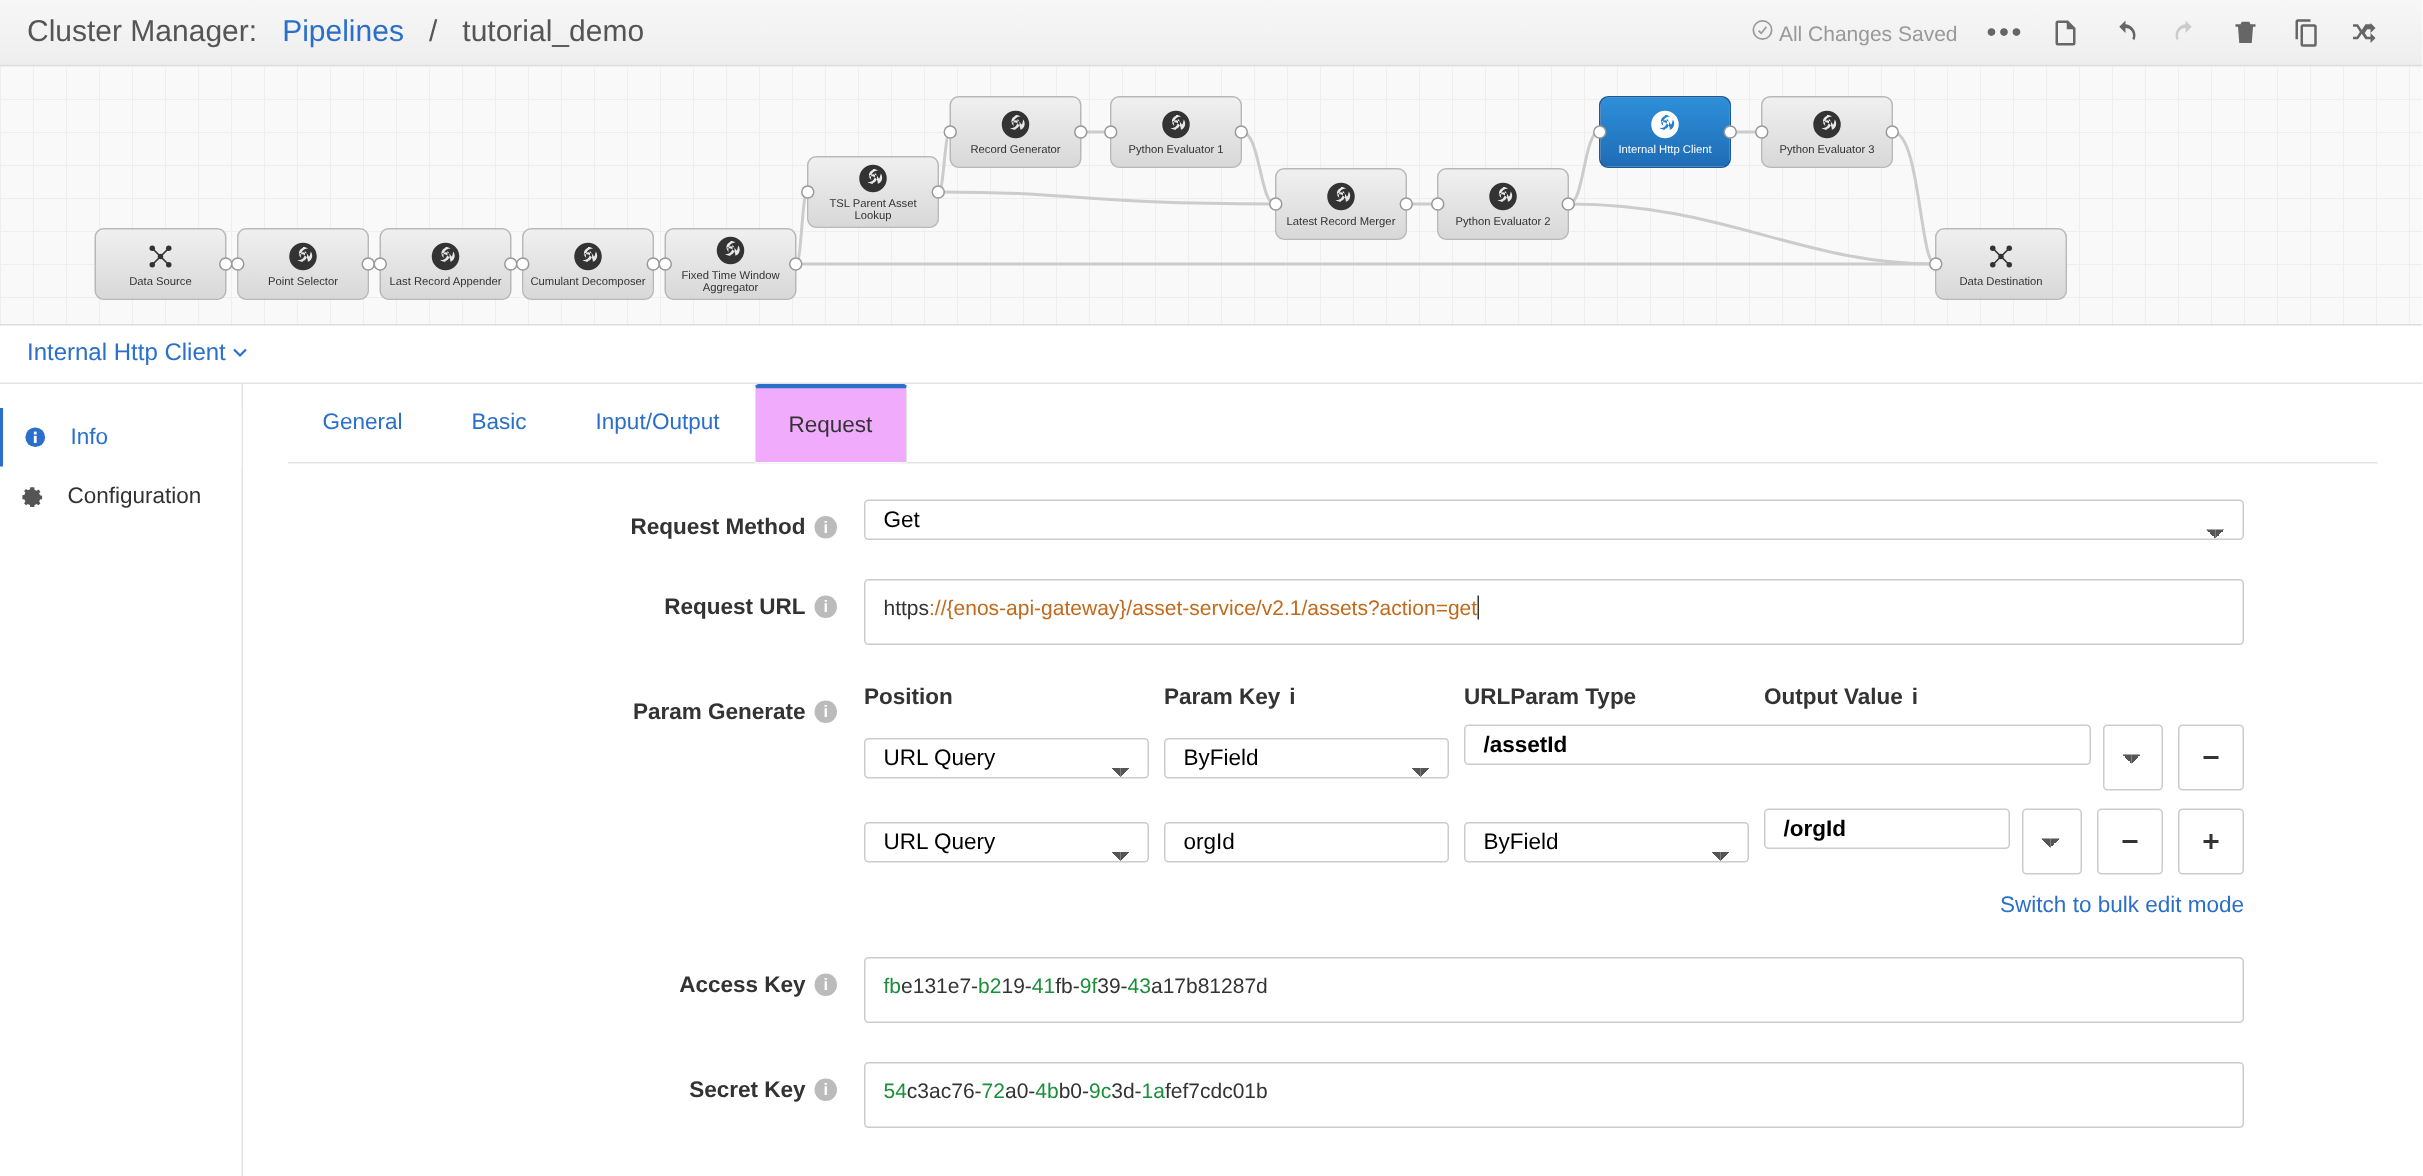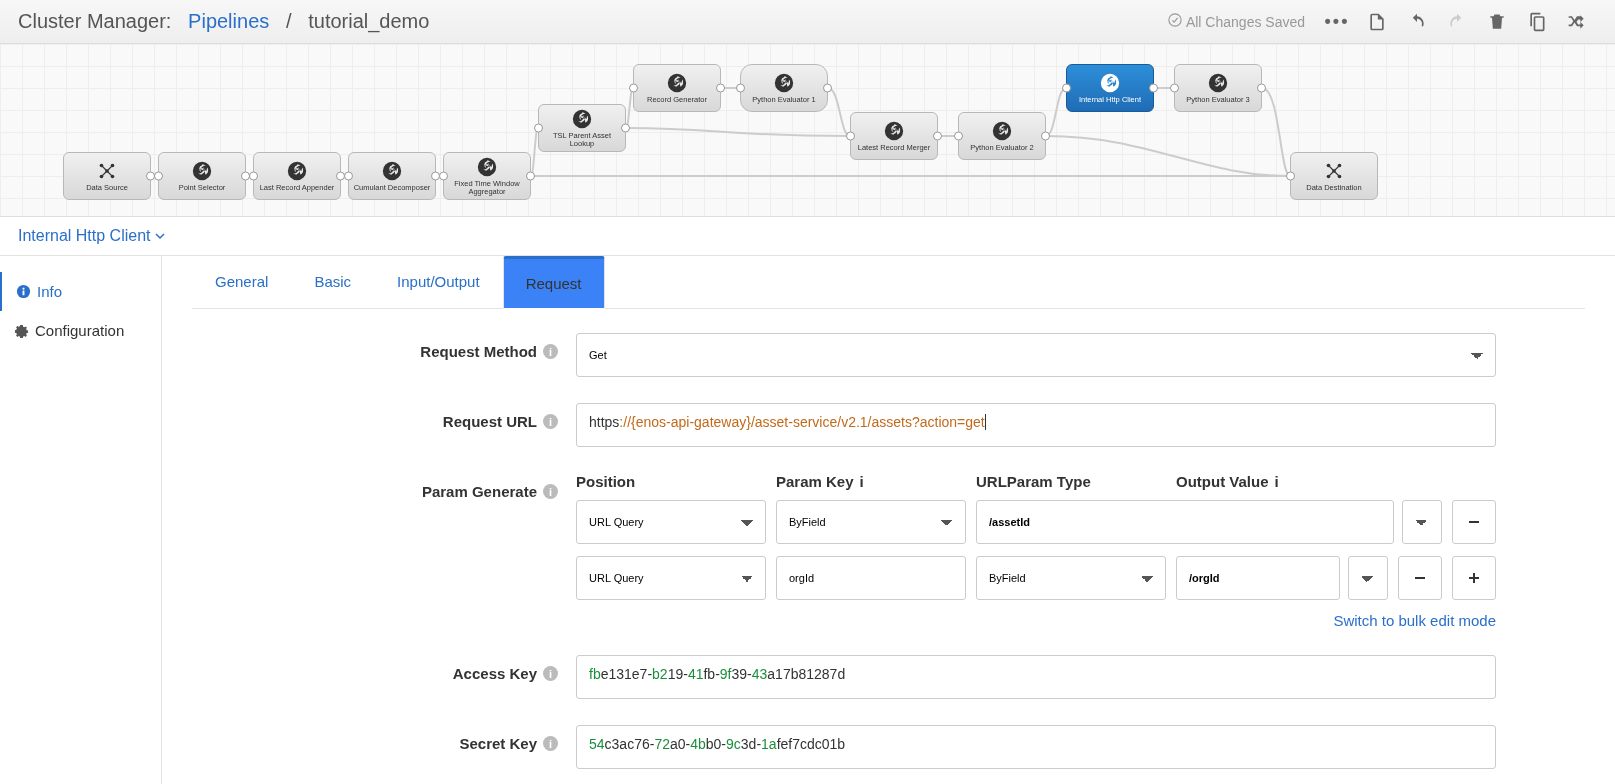--- a/index.html
+++ b/index.html
@@ -37,35 +37,35 @@
 .edge { position:absolute; left:0; top:0; width:100%; height:100%; pointer-events:none; }
 .edge path { fill:none; stroke:#ccc; stroke-width:2; }
 
 
 .subhdr { padding:10px 18px; border-bottom:1px solid #e3e3e3; }
 .subhdr .sel { color:#2a6fc9; font-size:16px; display:inline-flex; align-items:center; gap:4px; cursor:pointer; }
 
 
 .main { display:flex; }
 .sidebar { width:162px; border-right:1px solid #e3e3e3; min-height:520px; padding-top:16px; }
-.sidebar .tab { display:flex; align-items:center; gap:6px; padding:11px 14px; font-size:15px; color:#333; cursor:pointer; }
+.sidebar .tab { display:flex; align-items:center; gap:16px; padding:11px 14px; font-size:15px; color:#333; cursor:pointer; }
 .sidebar .tab.active { color:#2a6fc9; border-left:3px solid #2a6fc9; background:#fff; margin-left:-1px; }
 .sidebar .tab .ticn { width:15px; height:15px; display:inline-flex; }
 .sidebar .tab .ticn svg { width:100%; height:100%; }
 
 .content { flex:1; padding:0 30px 30px 30px; }
 .tabs { display:flex; border-bottom:1px solid #e3e3e3; margin-bottom:24px; }
 .tabs .tb { padding:16px 22px; font-size:15px; color:#2a6fc9; cursor:pointer; border:1px solid transparent; border-bottom:none; }
-.tabs .tb.active { color:#333; border-color:#e3e3e3; border-bottom:1px solid #fff; border-top:3px solid #2a6fc9; margin-bottom:-1px; background:#3b82f6; border-radius:3px 3px 0 0; }
+.tabs .tb.active { color:#333; border-color:#e3e3e3; border-bottom:1px solid #fff; border-top:3px solid #2a6fc9; margin-bottom:-1px; background:#f0abfc; border-radius:3px 3px 0 0; }
 
 .form-row { display:flex; align-items:flex-start; margin-bottom:26px; }
 .form-row > .flabel { width:384px; text-align:right; padding-right:18px; font-weight:bold; color:#333; font-size:15px; padding-top:10px; display:flex; align-items:center; justify-content:flex-end; gap:6px; }
 .flabel .help { width:15px; height:15px; border-radius:50%; background:#bbb; color:#fff; font-size:11px; display:inline-flex; align-items:center; justify-content:center; font-weight:bold; }
 .fval { flex:1; max-width:920px; }
-.select, .text-input { width:100%; height:44px; border:1px solid #ccc; border-radius:3px; padding:0 12px; font-size:11px; background:#fff; }
+.select, .text-input { width:100%; height:27px; border:1px solid #ccc; border-radius:3px; padding:0 12px; font-size:15px; background:#fff; }
 .select { appearance:none; background-image:linear-gradient(45deg,transparent 50%,#555 50%),linear-gradient(135deg,#555 50%,transparent 50%); background-position:calc(100% - 18px) 19px,calc(100% - 12px) 19px; background-size:6px 6px; background-repeat:no-repeat; }
 .text-input.mono, .url-input { font-family:Consolas,monospace; }
 .url-input { width:100%; height:44px; border:1px solid #ccc; border-radius:3px; padding:10px 12px; font-size:14px; background:#fff; white-space:nowrap; overflow:hidden; }
 .url-input .t1 { color:#333; }
 .url-input .t2 { color:#c26a1b; }
 .url-input .cursor { border-right:1px solid #333; }
 
 .param-head { display:flex; gap:10px; margin-bottom:10px; }
 .param-head .col { font-weight:bold; font-size:15px; display:flex; align-items:center; gap:6px; }
 .param-row { display:flex; gap:10px; margin-bottom:12px; align-items:center; }
@@ -209,21 +209,21 @@
         <div class="port out"></div>
       </div>
       <div class="node" style="left: 633px; top: 20px;">
         <div class="port in"></div>
         <div class="nicon"><svg viewBox="0 0 24 24">
             <path d="M12 2a10 10 0 100 20 10 10 0 000-20zm0 3c1.5 0 2.9.5 4 1.3-1.7-.2-3.4.5-4.5 1.9-1.1 1.4-1.3 3.2-.7 4.8-1.3-.9-2-2.5-1.7-4.1.3-1.6 1.5-2.9 3-3.3-.3-.4-.1-.6-.1-.6zm5.7 3.3c.9 1.3 1.2 2.9.8 4.4-.4 1.5-1.5 2.7-3 3.2.2-1.7-.5-3.4-1.9-4.5-1.4-1.1-3.2-1.3-4.8-.7.9-1.3 2.5-2 4.1-1.7 1.6.3 2.9 1.5 3.3 3 .4-.2.6-.1.6-.1l.9-3.6zM8 14.6c1.7.2 3.4-.5 4.5-1.9 1.1-1.4 1.3-3.2.7-4.8 1.3.9 2 2.5 1.7 4.1-.3 1.6-1.5 2.9-3 3.3.3.4.1.6.1.6-1.5 0-2.9-.5-4-1.3z"></path>
           </svg></div>
         <div class="nlabel">Record Generator</div>
         <div class="port out"></div>
       </div>
-      <div class="node" style="left: 740px; top: 20px; border-radius: 12px;">
+      <div class="node" style="left: 740px; top: 20px;">
         <div class="port in"></div>
         <div class="nicon"><svg viewBox="0 0 24 24">
             <path d="M12 2a10 10 0 100 20 10 10 0 000-20zm0 3c1.5 0 2.9.5 4 1.3-1.7-.2-3.4.5-4.5 1.9-1.1 1.4-1.3 3.2-.7 4.8-1.3-.9-2-2.5-1.7-4.1.3-1.6 1.5-2.9 3-3.3-.3-.4-.1-.6-.1-.6zm5.7 3.3c.9 1.3 1.2 2.9.8 4.4-.4 1.5-1.5 2.7-3 3.2.2-1.7-.5-3.4-1.9-4.5-1.4-1.1-3.2-1.3-4.8-.7.9-1.3 2.5-2 4.1-1.7 1.6.3 2.9 1.5 3.3 3 .4-.2.6-.1.6-.1l.9-3.6zM8 14.6c1.7.2 3.4-.5 4.5-1.9 1.1-1.4 1.3-3.2.7-4.8 1.3.9 2 2.5 1.7 4.1-.3 1.6-1.5 2.9-3 3.3.3.4.1.6.1.6-1.5 0-2.9-.5-4-1.3z"></path>
           </svg></div>
         <div class="nlabel">Python Evaluator 1</div>
         <div class="port out"></div>
       </div>
       <div class="node" style="left: 850px; top: 68px;">
         <div class="port in"></div>
         <div class="nicon"><svg viewBox="0 0 24 24">

